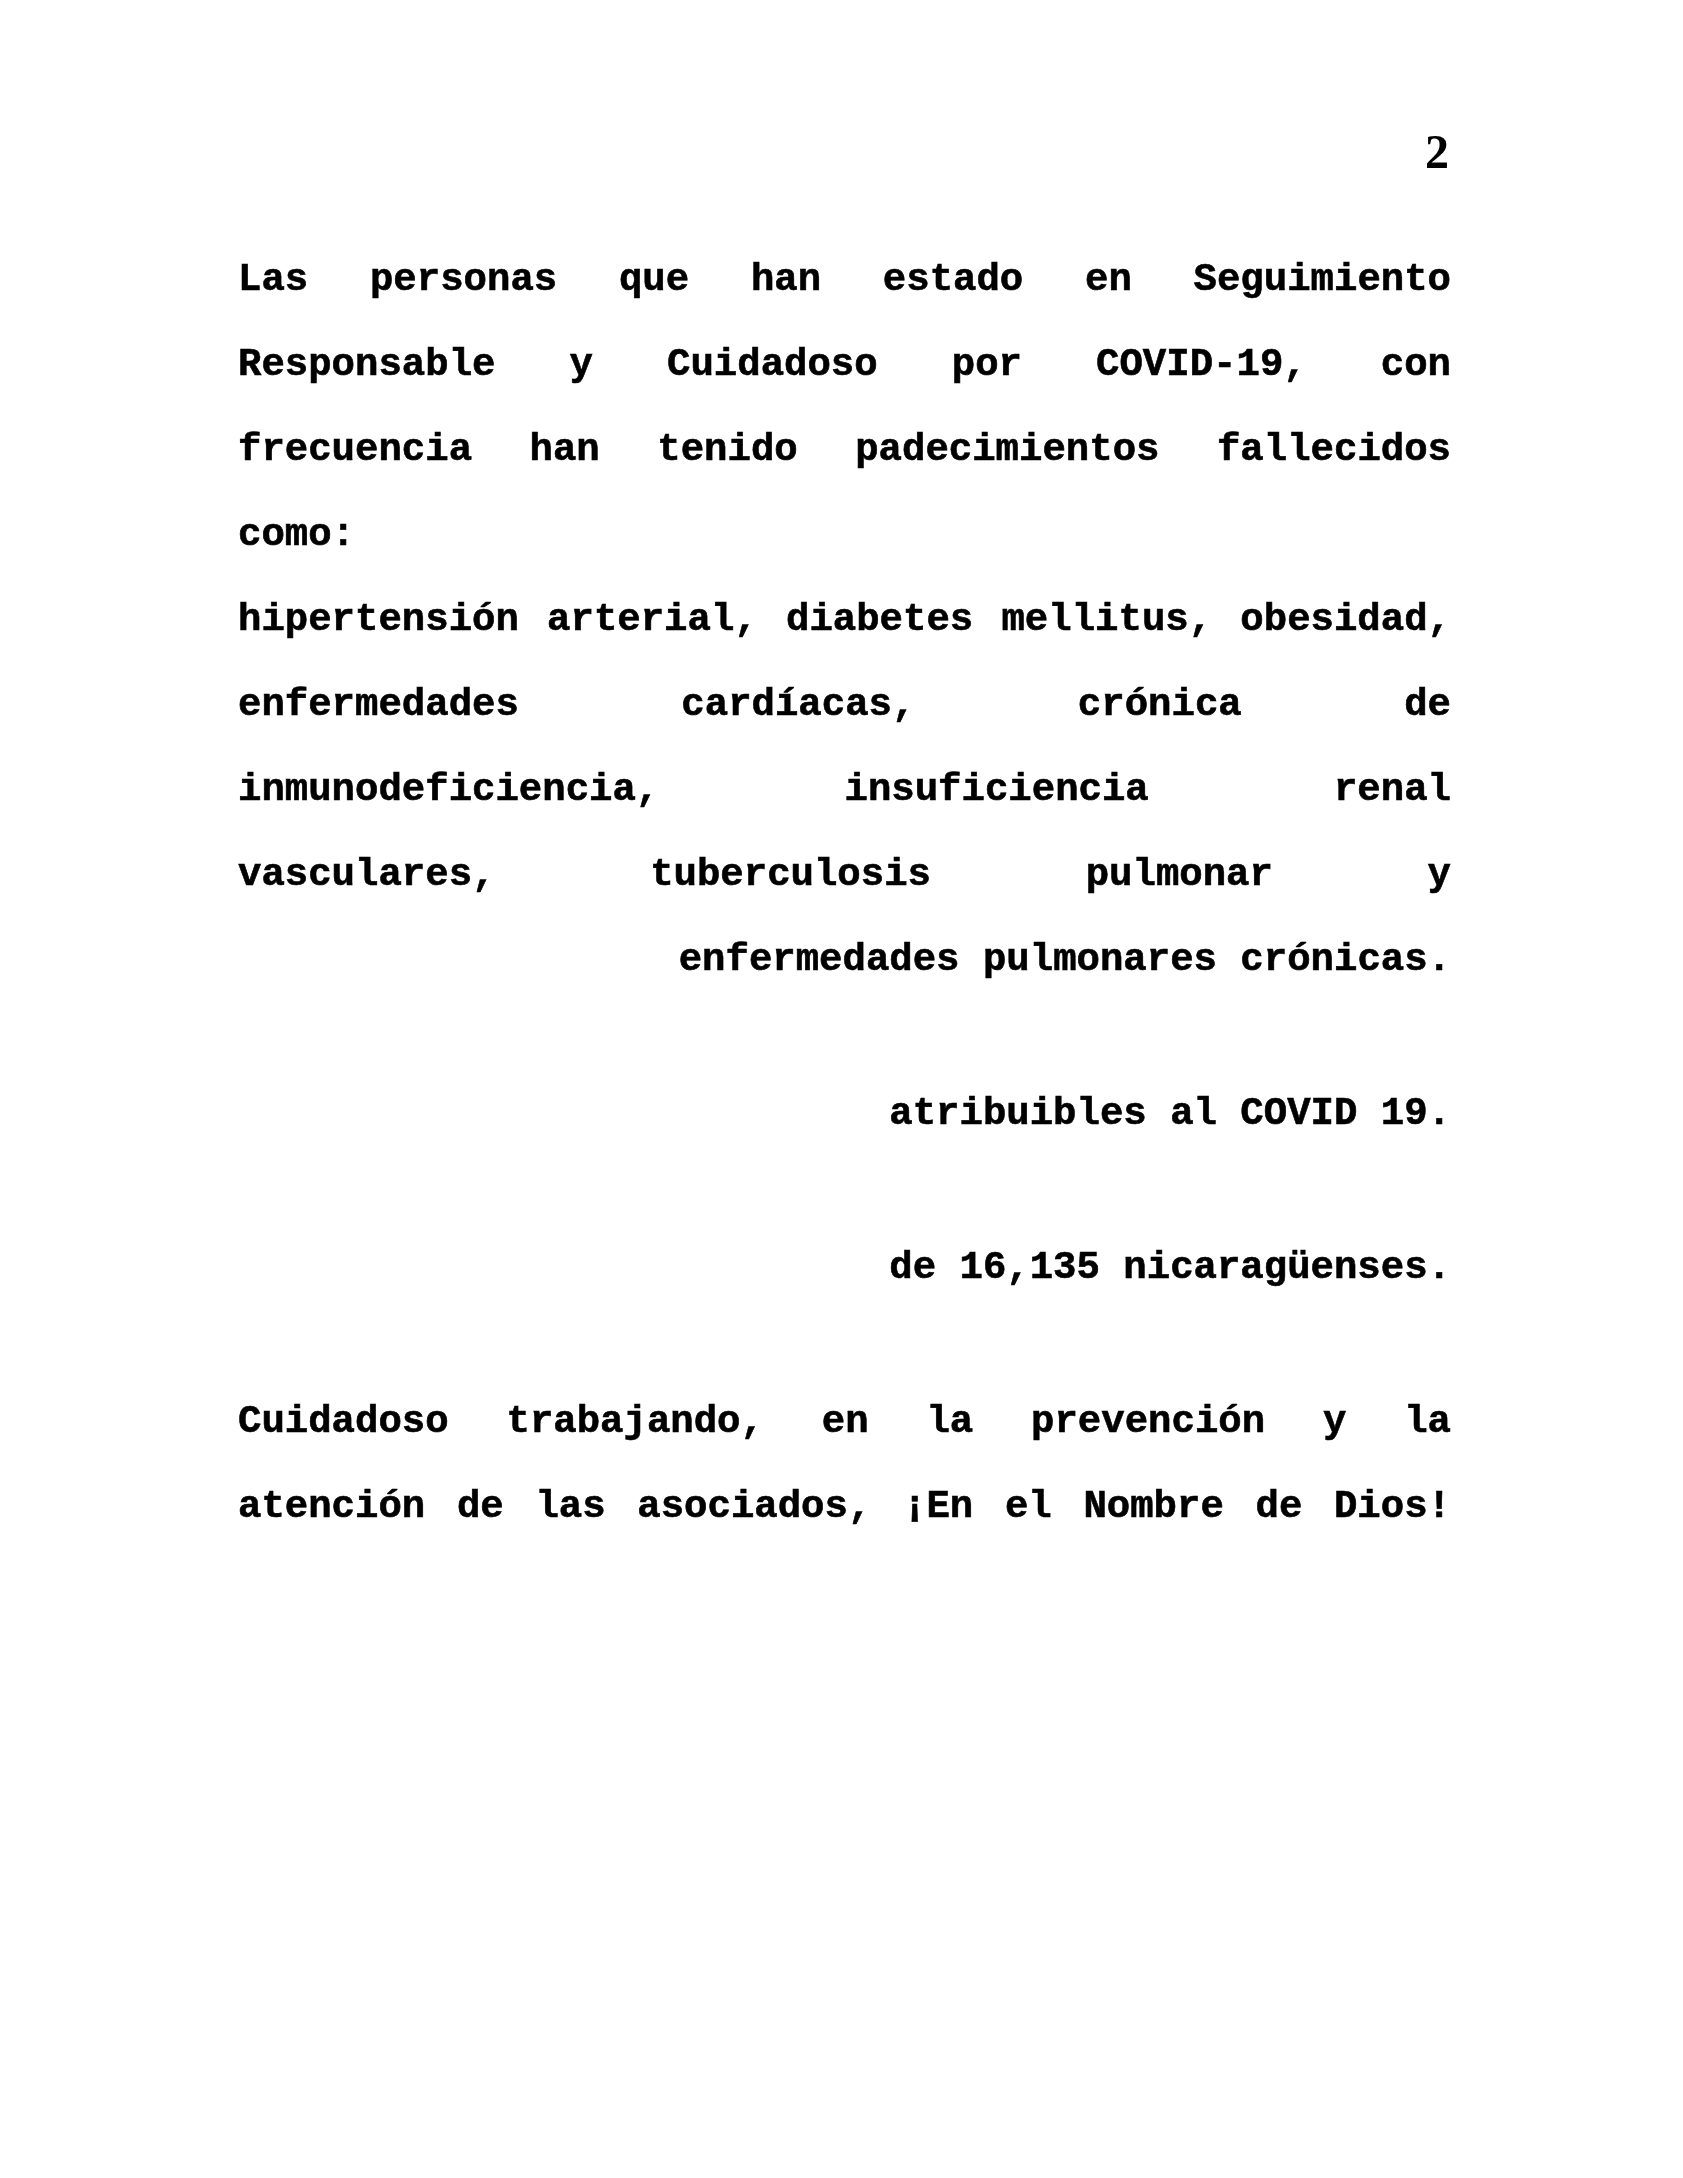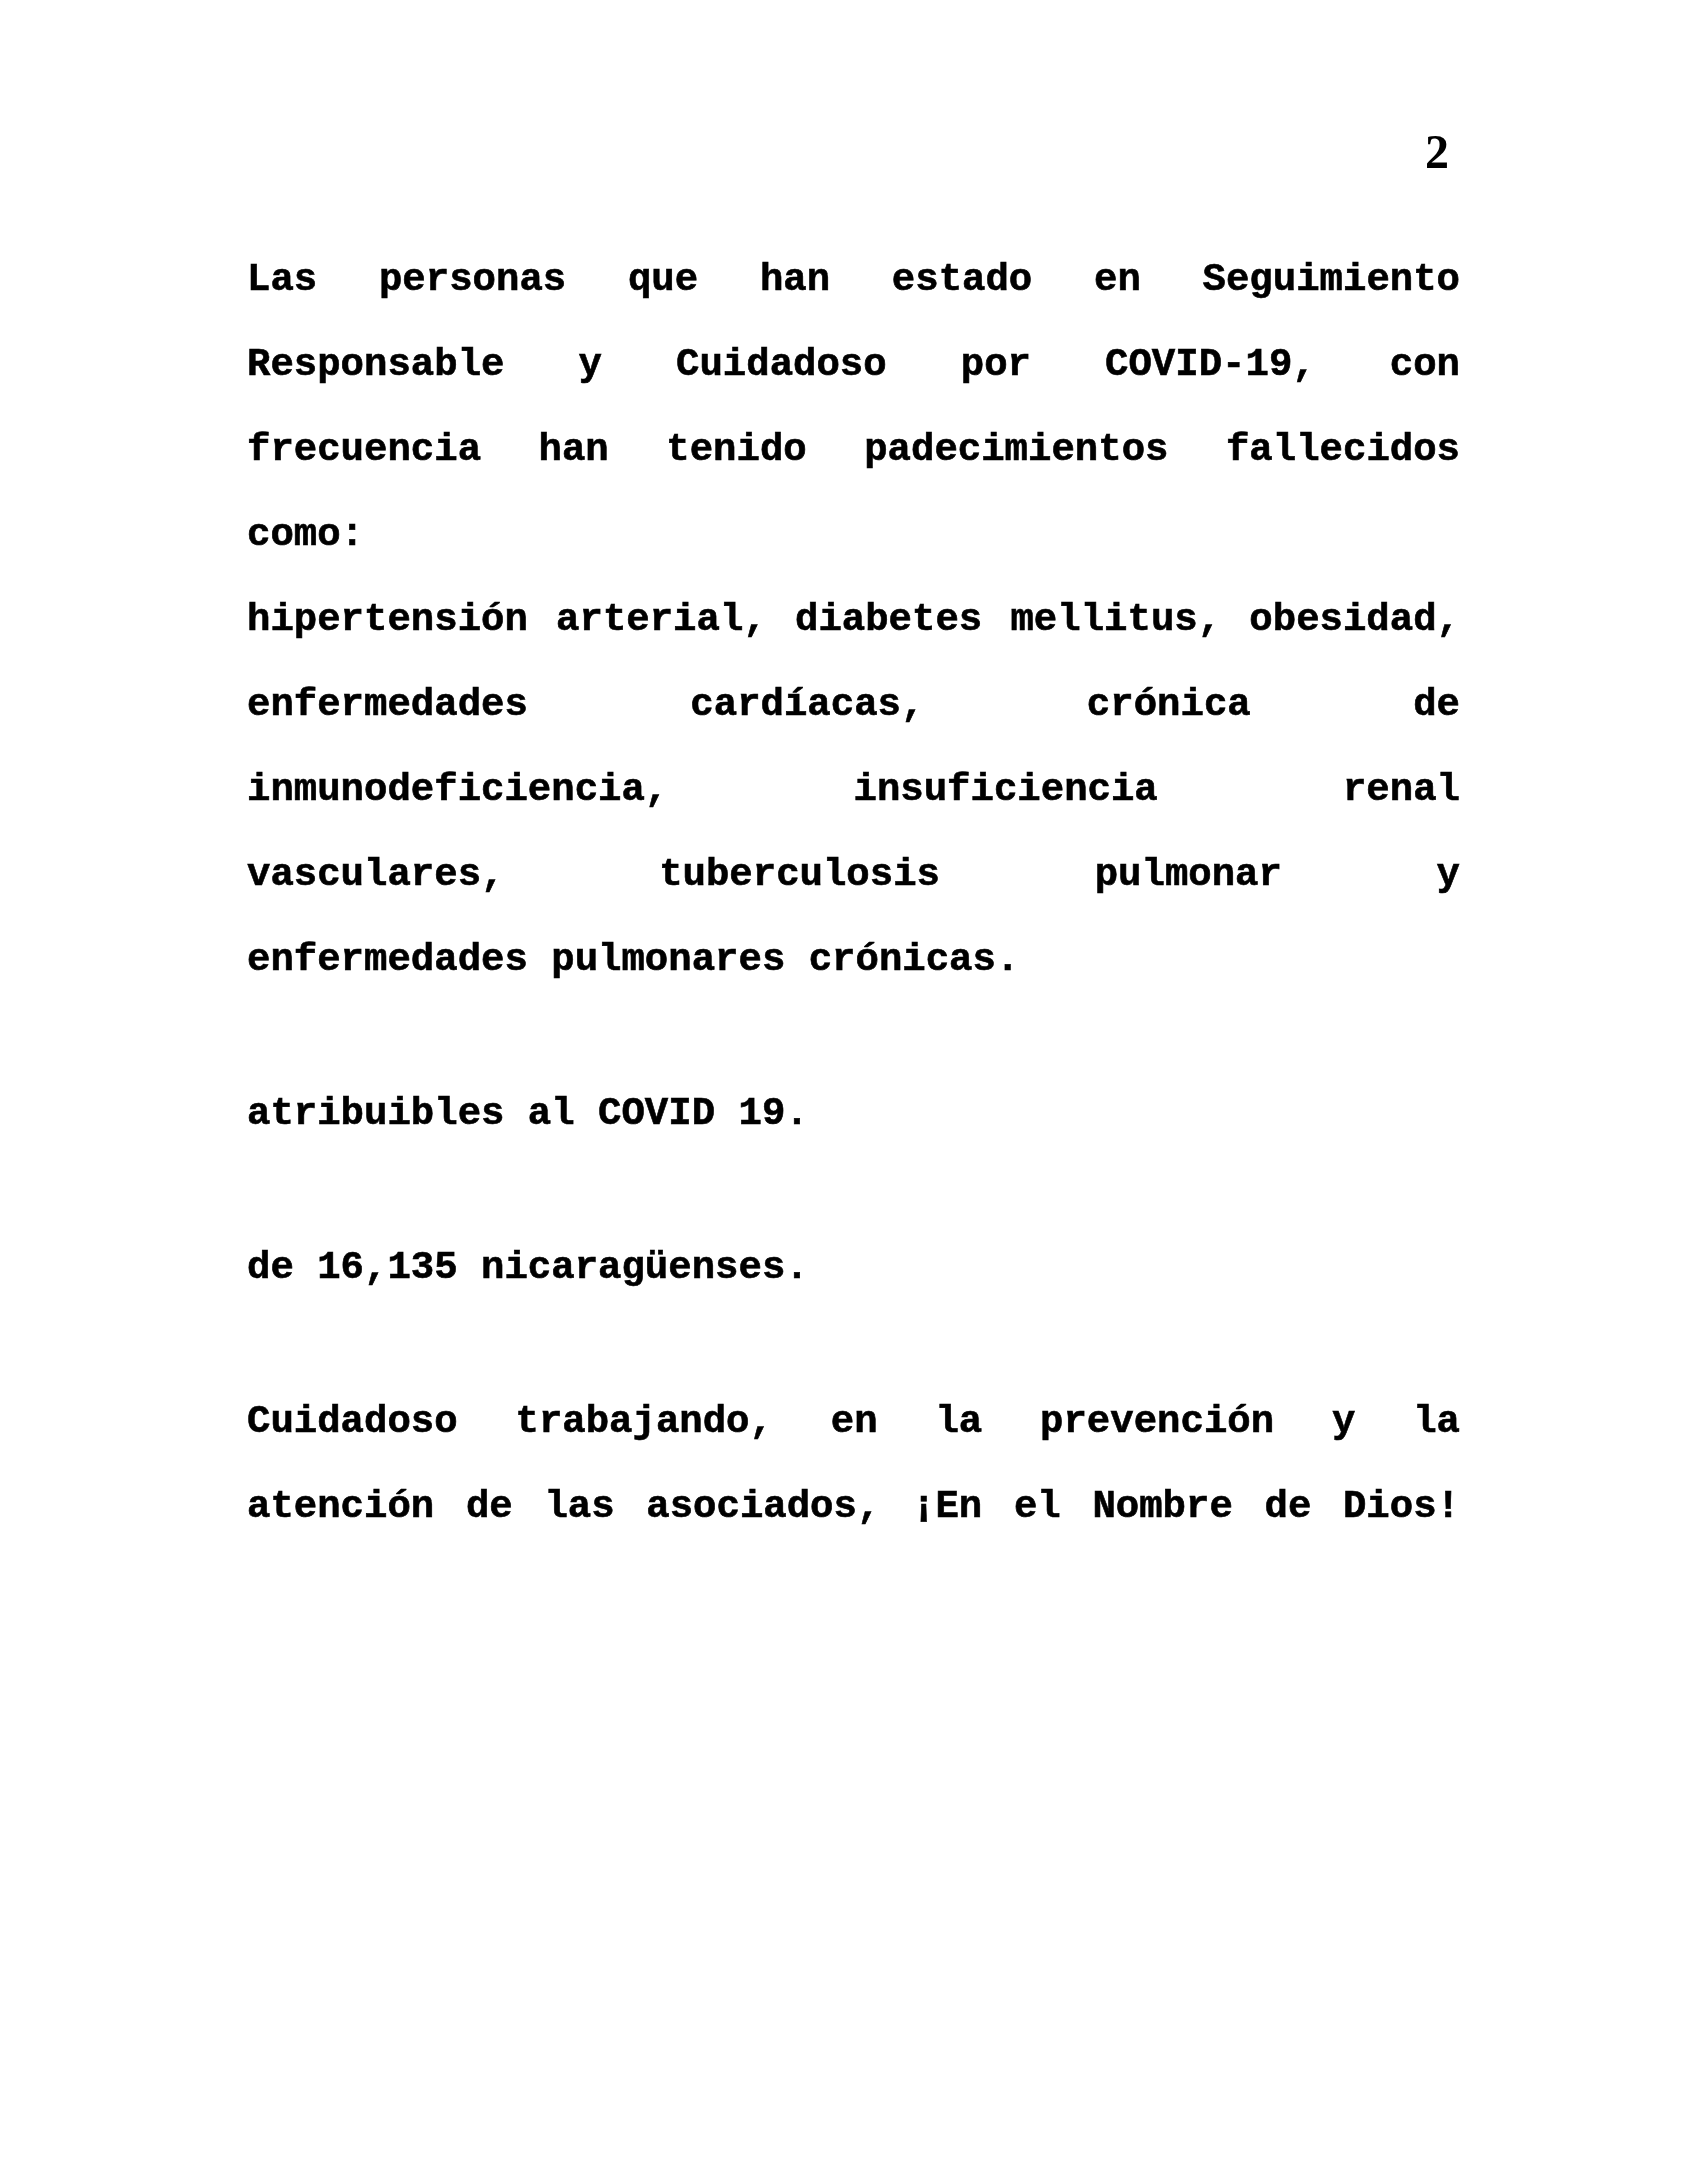--- a/index.html
+++ b/index.html
@@ -20,34 +20,34 @@
     top: 128px;
     right: 234px;
     font-family: "Liberation Serif", serif;
     font-weight: bold;
     font-size: 48px;
     line-height: 1;
     color: #000000;
   }
   .content {
     position: absolute;
-    left: 247px;
+    left: 238px;
     top: 238px;
     width: 1213px;
     font-family: "Liberation Mono", "DejaVu Sans Mono", monospace;
     font-weight: bold;
     font-size: 39px;
     line-height: 85px;
     color: #000000;
     -webkit-text-stroke: 0.6px #000000;
   }
   .paragraph { margin: 0; }
   .paragraph + .paragraph { margin-top: 69px; }
   .line {
-    text-align: left;
+    text-align: right;
     white-space: normal;
   }
   .line.justify {
     text-align: justify;
     text-align-last: justify;
   }
 </style>
 </head>
 <body>
 

